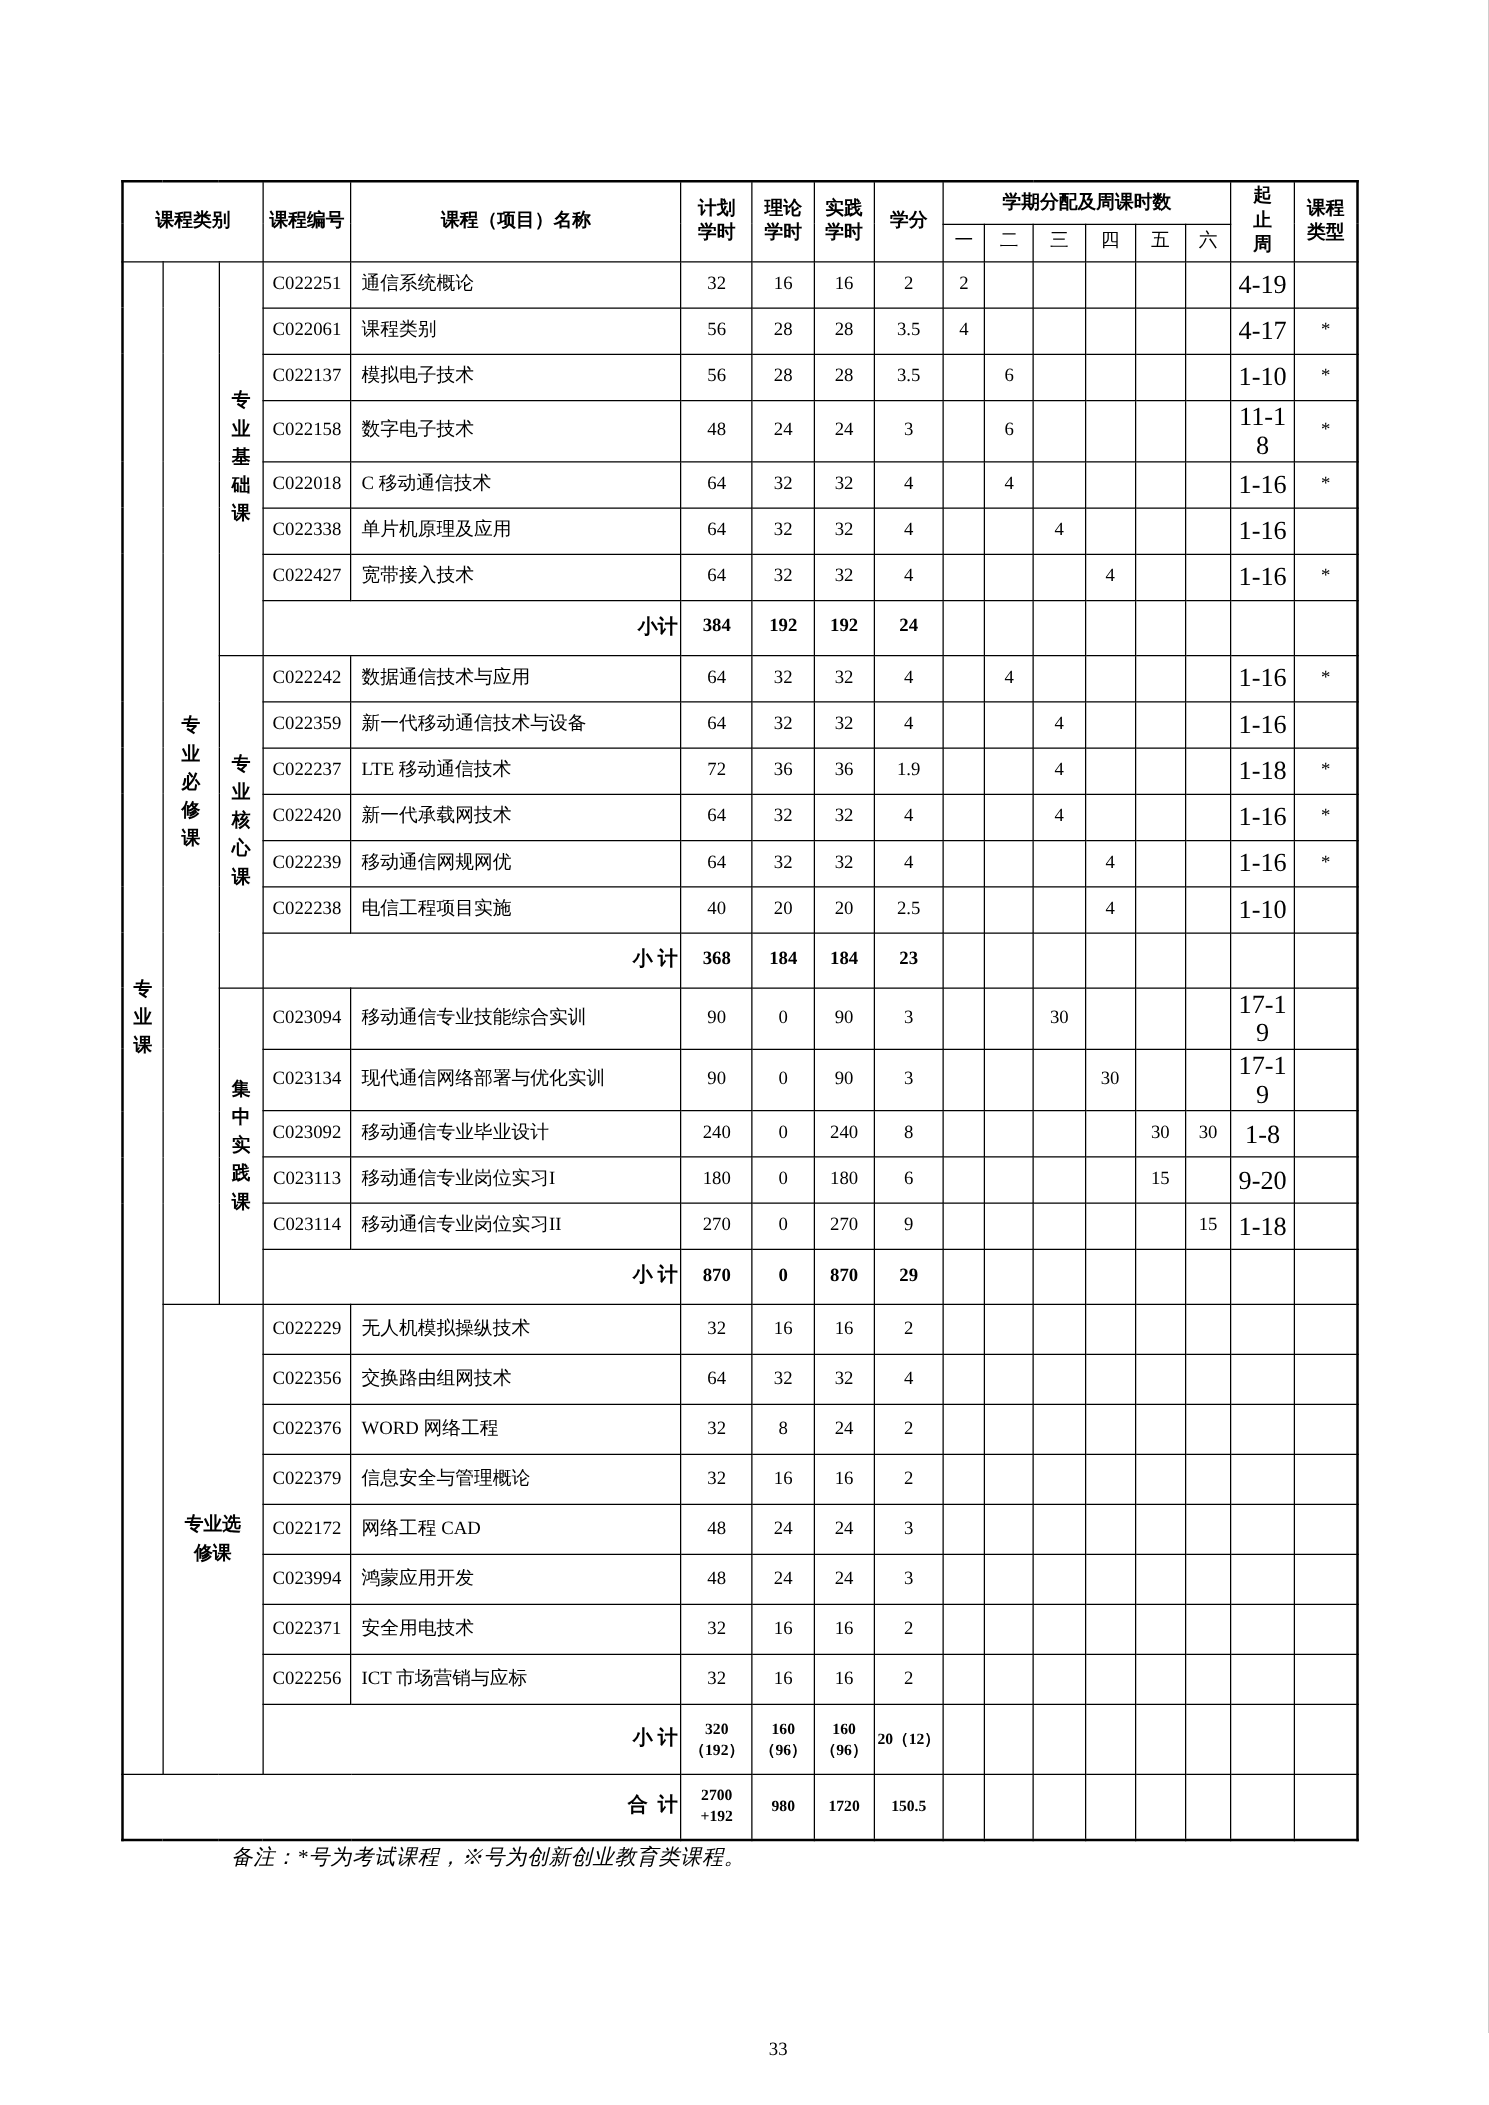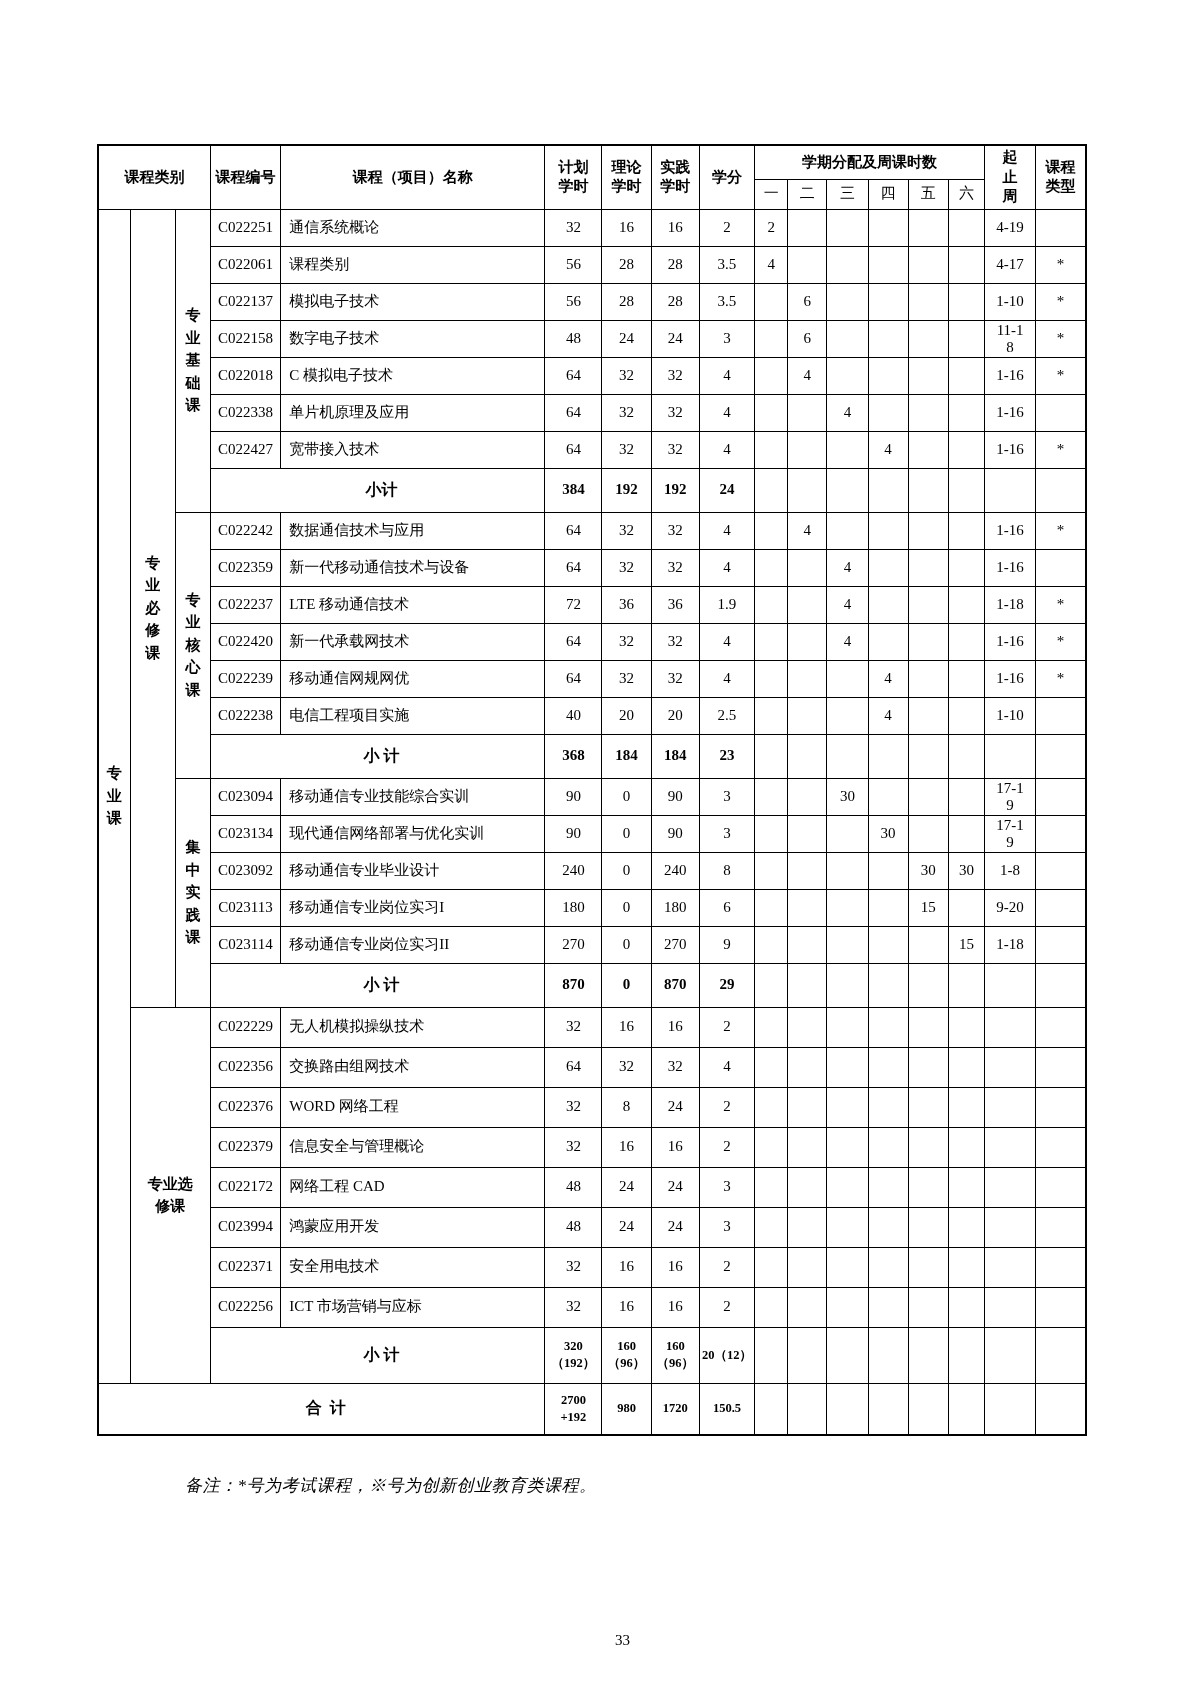--- a/index.html
+++ b/index.html
@@ -34,24 +34,24 @@
   thead tr.h1 { height:34px; }
   thead tr.h2 { height:30px; }
   tbody tr { height:37px; }
   tbody tr.elect { height:40px; }
   tbody tr.subtotal { height:44px; }
   tbody tr.small-sub { height:56px; }
   tbody tr.total { height:52px; }
   .hd { font-weight:bold; font-size:15px; }
   .vert { font-weight:bold; line-height:1.5; font-size:15px; }
   .name { text-align:left; padding-left:8px; }
-  .sub-label { text-align:center; padding-left:10px; font-weight:bold; font-size:16px; }
+  .sub-label { text-align:right; padding-left:10px; font-weight:bold; font-size:16px; }
   .b { font-weight:bold; }
   .sm { font-size:12.5px; line-height:1.35; }
-  .wk { line-height:1.1; font-size:15px; }
+  .wk { line-height:1.1; font-size:21px; }
   .note {
     position:absolute; left:185px; top:1474px;
     font-size:17px;
     letter-spacing:0.5px;
     font-style:italic;
   }
   .pageno {
     position:absolute; left:0; top:1632px; width:100%;
     text-align:center; font-size:15px;margin-left:27px;
   }
@@ -182,21 +182,21 @@
           <td class="num"></td>
           <td class="num"></td>
           <td class="num"></td>
           <td class="num"></td>
           <td class="wk">11-1
 8</td>
           <td class="num">*</td>
         </tr>
         <tr>
           <td class="code">C022018</td>
-          <td class="name">C 模拟电子技术</td>
+          <td class="name">C 移动通信技术</td>
           <td class="num">64</td>
           <td class="num">32</td>
           <td class="num">32</td>
           <td class="num">4</td>
           <td class="num"></td>
           <td class="num">4</td>
           <td class="num"></td>
           <td class="num"></td>
           <td class="num"></td>
           <td class="num"></td>

